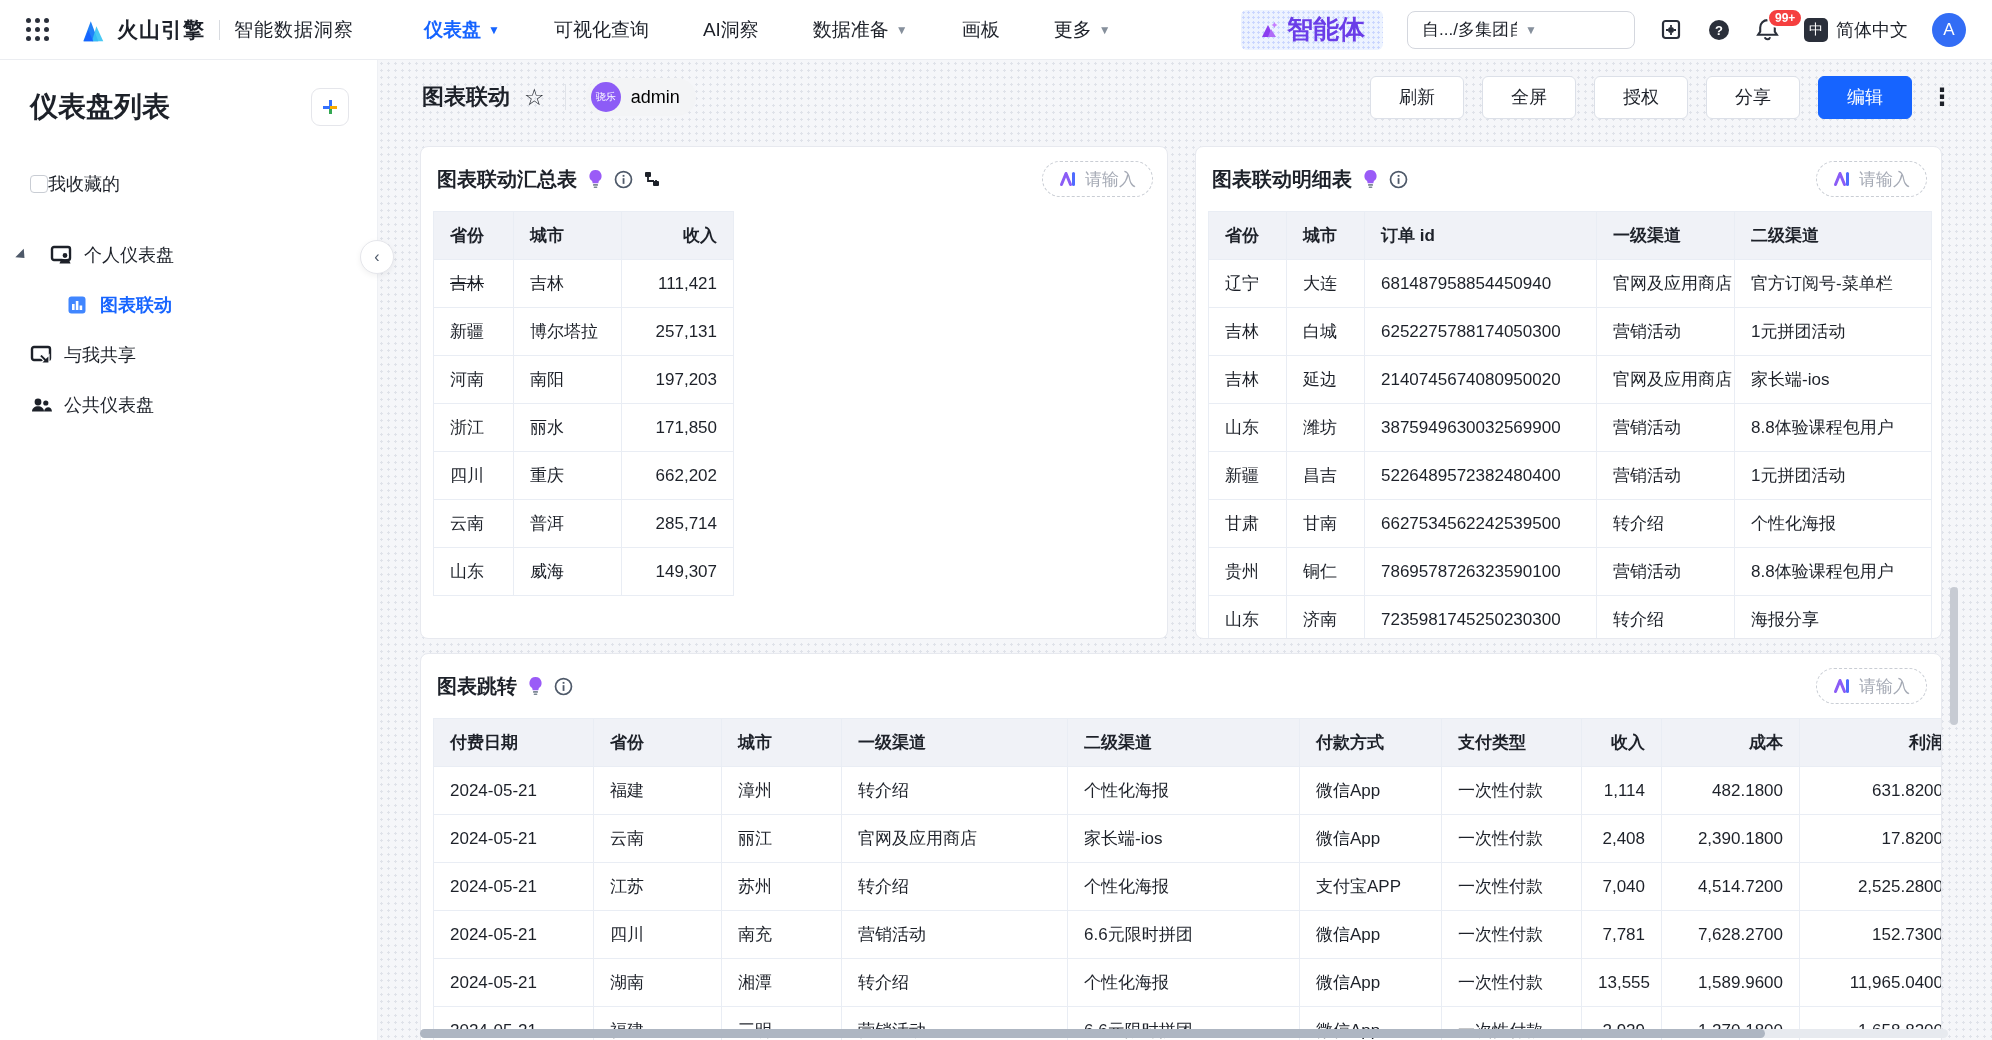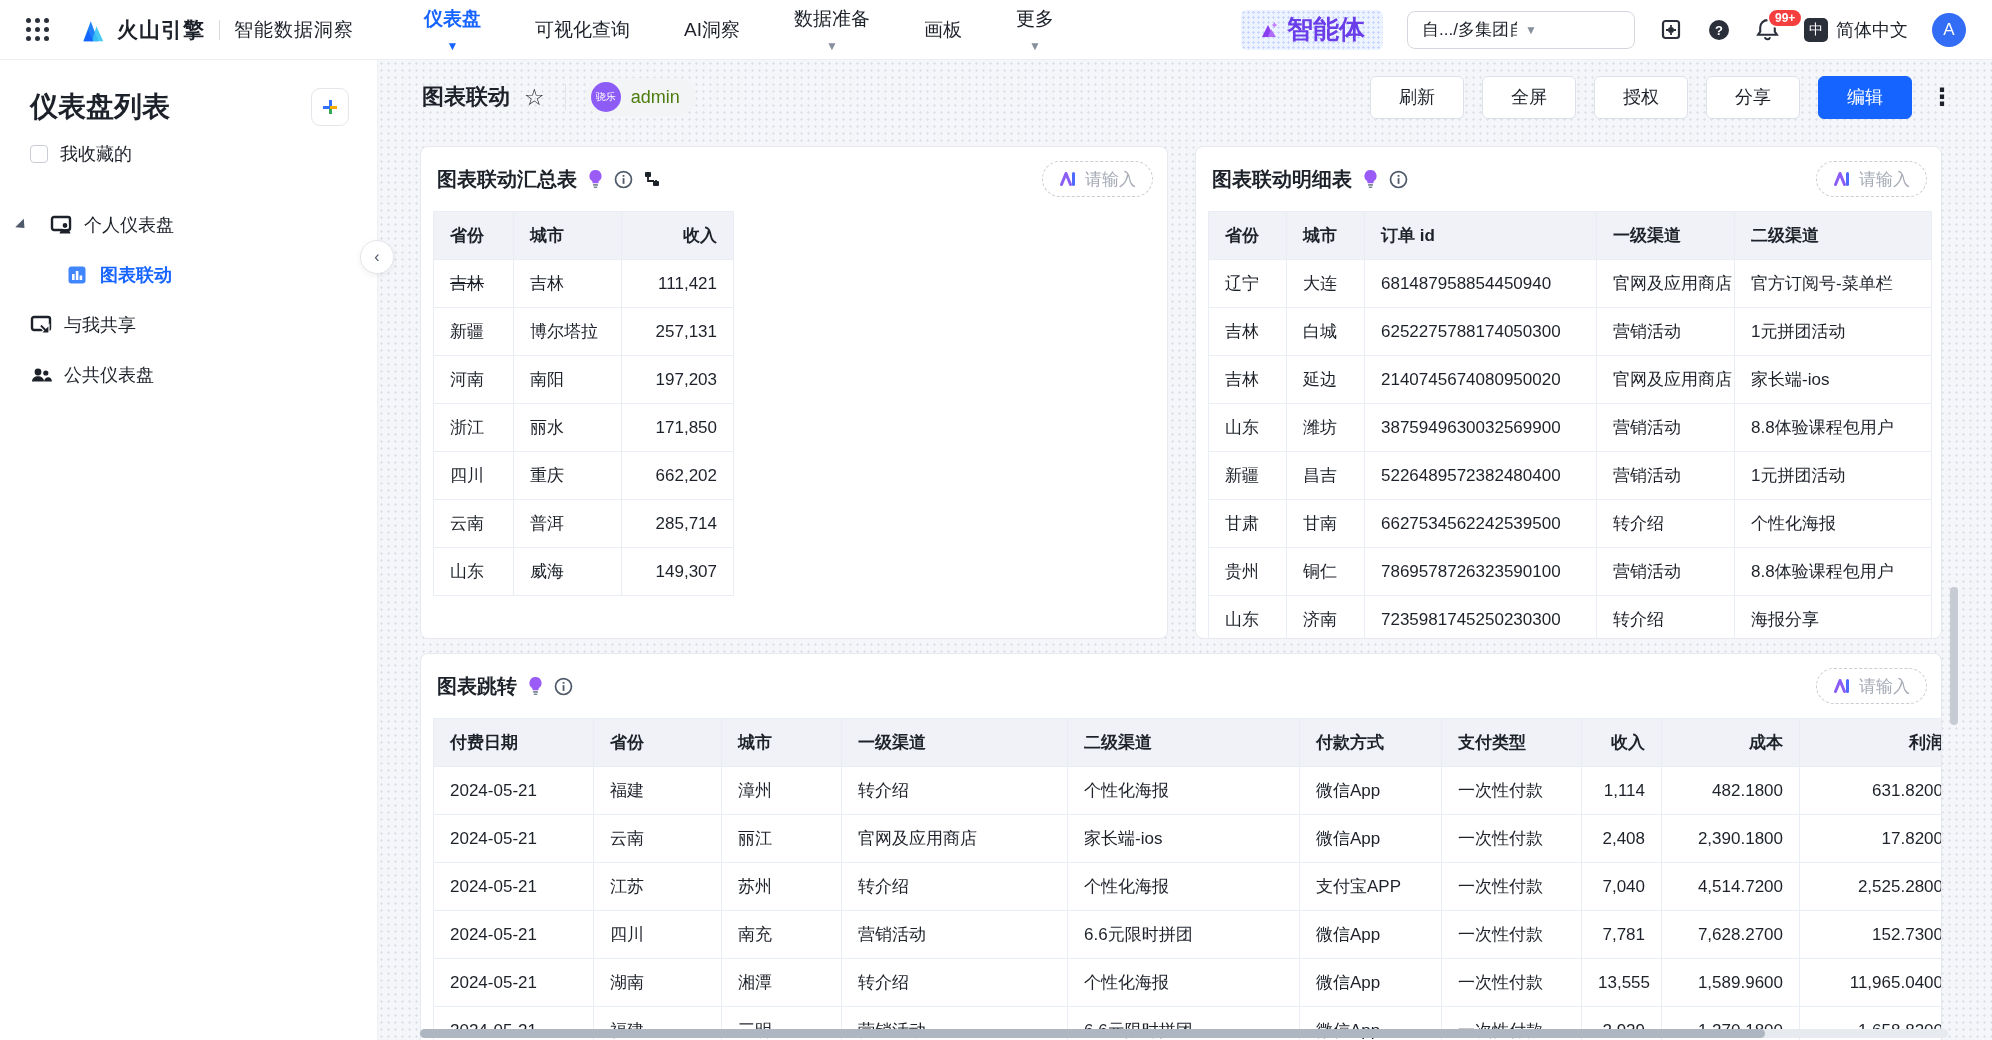--- a/index.html
+++ b/index.html
@@ -11,21 +11,21 @@
   
   .topnav { position:absolute; top:0; left:0; right:0; height:60px; background:#fff;
             border-bottom:1px solid #EBEDF1; display:flex; align-items:center; padding:0 26px; z-index:30; }
   .grid-icon { display:grid; grid-template-columns:repeat(3,5px); grid-gap:4px; margin-right:28px; cursor:pointer; }
   .grid-icon i { width:5px; height:5px; border-radius:50%; background:#2A2F3A; }
   .brand-wrap { display:flex; align-items:center; }
   .brand { font-size:21px; font-weight:bold; margin:0 14px 0 10px; letter-spacing:1px; }
   .nav-divider { width:1px; height:20px; background:#D8DBE0; margin-right:14px; }
   .product { font-size:19px; letter-spacing:1px; }
   .nav-tabs { display:flex; align-items:center; gap:54px; margin-left:70px; font-size:19px; }
-  .nav-tab { display:flex; align-items:center; gap:7px; cursor:pointer; white-space:nowrap;flex-direction:column; }
+  .nav-tab { display:flex; align-items:center; gap:7px; cursor:pointer; white-space:nowrap; }
   .nav-tab .caret { font-size:12px; color:#86909C; }
   .nav-tab.active { color:#1664FF; font-weight:bold; }
   .nav-tab.active .caret { color:#1664FF; }
   .nav-right { margin-left:auto; display:flex; align-items:center; gap:24px; }
   .agent-btn { display:flex; align-items:center; gap:8px; height:40px; padding:0 18px; border-radius:6px;
                background-color:#EDF3FF;
                background-image:radial-gradient(rgba(110,140,255,.28) 1px, transparent 1.1px);
                background-size:5px 5px; cursor:pointer; }
   .agent-btn span { font-size:26px; font-weight:bold; color:#6A3DE8; }
   .ws-select { display:flex; align-items:center; height:38px; border:1px solid #D4D7DE; border-radius:8px;
@@ -47,21 +47,21 @@
              border-right:1px solid #EEF0F4; padding:28px 28px 0 30px; }
   .sb-title-row { display:flex; align-items:center; justify-content:space-between; }
   .sb-title { font-size:28px; font-weight:bold; }
   .add-btn { width:38px; height:38px; border:1px solid #E5E6EB; border-radius:9px; background:#fff;
              display:flex; align-items:center; justify-content:center; cursor:pointer; }
   .search-box { margin-top:26px; height:44px; border:1px solid #E5E6EB; border-radius:10px; display:flex;
                 align-items:center; padding:0 14px; }
   .search-box input { border:none; outline:none; flex:1; font-size:17px; color:#1D2129; background:transparent;
                       font-family:inherit; }
   .search-box input::placeholder { color:#C2C7D0; }
-  .fav-row { display:flex; align-items:center; gap:12px; margin-top:16px; }
+  .fav-row { display:flex; align-items:center; margin-top:46px; }
   .checkbox { width:18px; height:18px; border:1px solid #C9CDD4; border-radius:4px; background:#fff; cursor:pointer; }
   .fav-label { font-size:18px; }
   .tree { margin-top:34px; }
   .tree-item { display:flex; align-items:center; gap:12px; height:50px; font-size:18px; cursor:pointer; }
   .tree-item .expander { width:0; height:0; border-left:6px solid transparent; border-right:6px solid transparent;
                          border-top:7px solid #4E5969; margin-right:-4px; transform:translateX(-14px) rotate(-45deg); }
   .tree-item.child { padding-left:36px; }
   .tree-item.selected { color:#1664FF; font-weight:bold; }
   .collapse-handle { position:absolute; right:-17px; top:180px; width:34px; height:34px; border-radius:50%;
                      background:#fff; border:1px solid #E5E6EB; box-shadow:0 2px 6px rgba(0,0,0,.06);
@@ -75,21 +75,21 @@
           background-size:7px 7px; }
   .dash-header { position:absolute; top:0; left:0; right:0; height:74px; display:flex; align-items:center;
                  padding:0 38px 0 44px; }
   .dash-title { font-size:22px; font-weight:bold; }
   .star { font-size:23px; margin-left:14px; cursor:pointer; color:#1D2129; }
   .dh-divider { width:1px; height:26px; background:#E0E3E9; margin:0 20px; }
   .owner-pill { display:flex; align-items:center; gap:10px; background:#F3F4F6; border-radius:20px;
                 padding:4px 16px 4px 5px; }
   .owner-avatar { width:30px; height:30px; border-radius:50%; background:#8D5CF6; color:#fff; font-size:10px;
                   display:flex; align-items:center; justify-content:center; }
-  .owner-name { font-size:18px; color:#4d7c0f; }
+  .owner-name { font-size:18px; color:#000000; }
   .dh-actions { margin-left:auto; display:flex; align-items:center; }
   .btn { height:43px; padding:0 28px; background:#fff; border:1px solid #DCE0E8; border-radius:6px;
          font-size:18px; color:#1D2129; margin-left:18px; cursor:pointer; font-family:inherit; }
   .btn.primary { background:#1664FF; border-color:#1664FF; color:#fff; }
   .more-dots { font-size:24px; font-weight:bold; color:#1D2129; margin-left:18px; cursor:pointer;
                line-height:1; letter-spacing:0; }
 
   
   .card { position:absolute; background:#fff; border:1px solid #E7E9EF; border-radius:8px; overflow:hidden; }
   .card-summary { left:42px; top:86px; width:748px; height:493px; }

